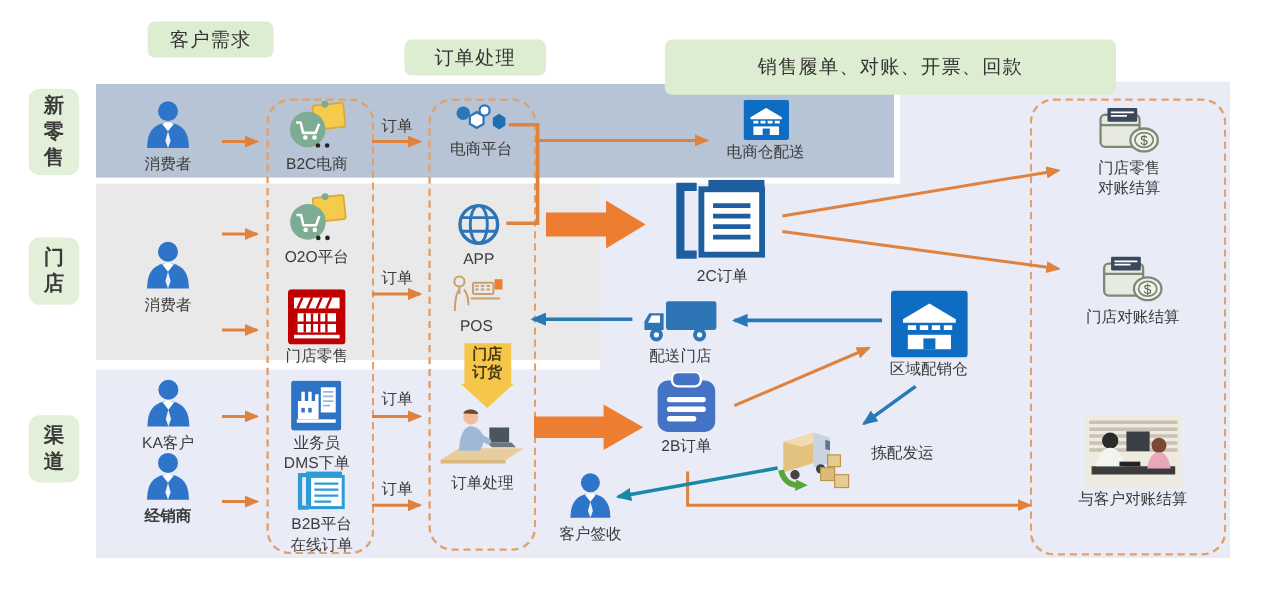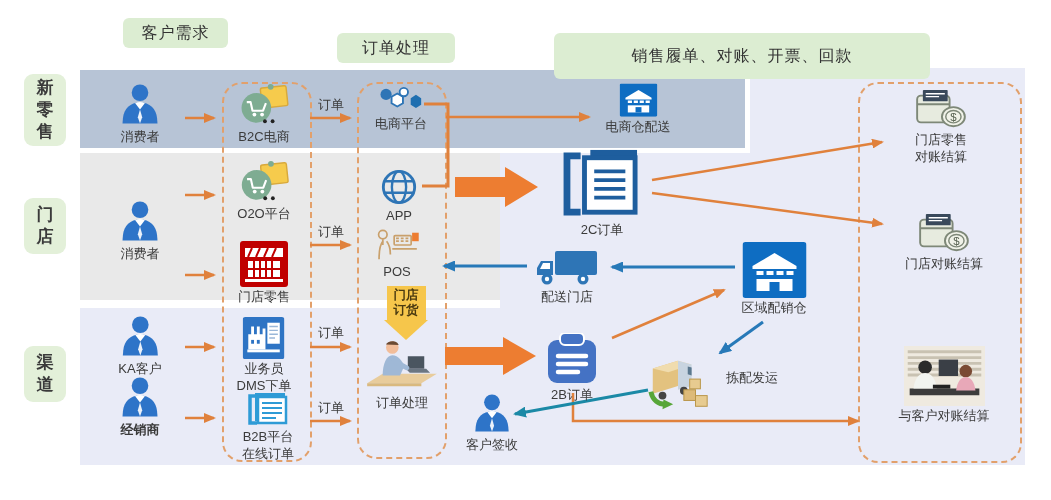--- a/index.html
+++ b/index.html
@@ -341,21 +341,21 @@
         <use href="#sym-docL"></use>
       </svg>
     <div class="nlabel">2C订单</div>
   </div>
   <div class="node" style="left:567px;top:247px;">
     <svg class="icon" width="64" height="40" viewBox="0 0 64 40">
         <use href="#sym-truck"></use>
       </svg>
     <div class="nlabel">配送门店</div>
   </div>
-  <div class="node" style="left:572px;top:333px;">
+  <div class="node" style="left:572px;top:310px;">
     <svg class="icon" width="54" height="52" viewBox="0 0 54 52">
         <use href="#sym-clipboard"></use>
       </svg>
     <div class="nlabel">2B订单</div>
   </div>
   <div class="node" style="left:774px;top:242px;">
     <svg class="icon" width="64" height="56" viewBox="0 0 64 56">
         <use href="#sym-warehouse"></use>
       </svg>
     <div class="nlabel">区域配销仓</div>

